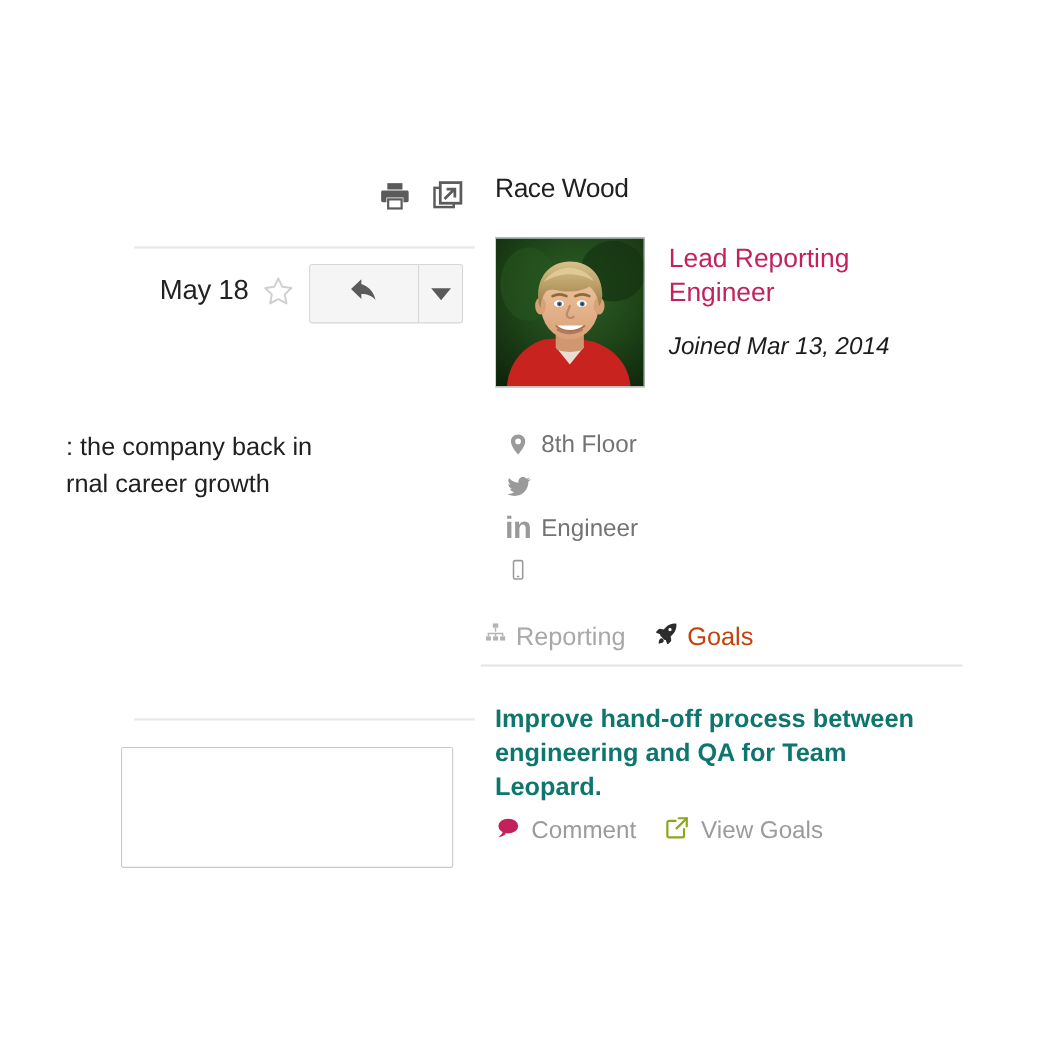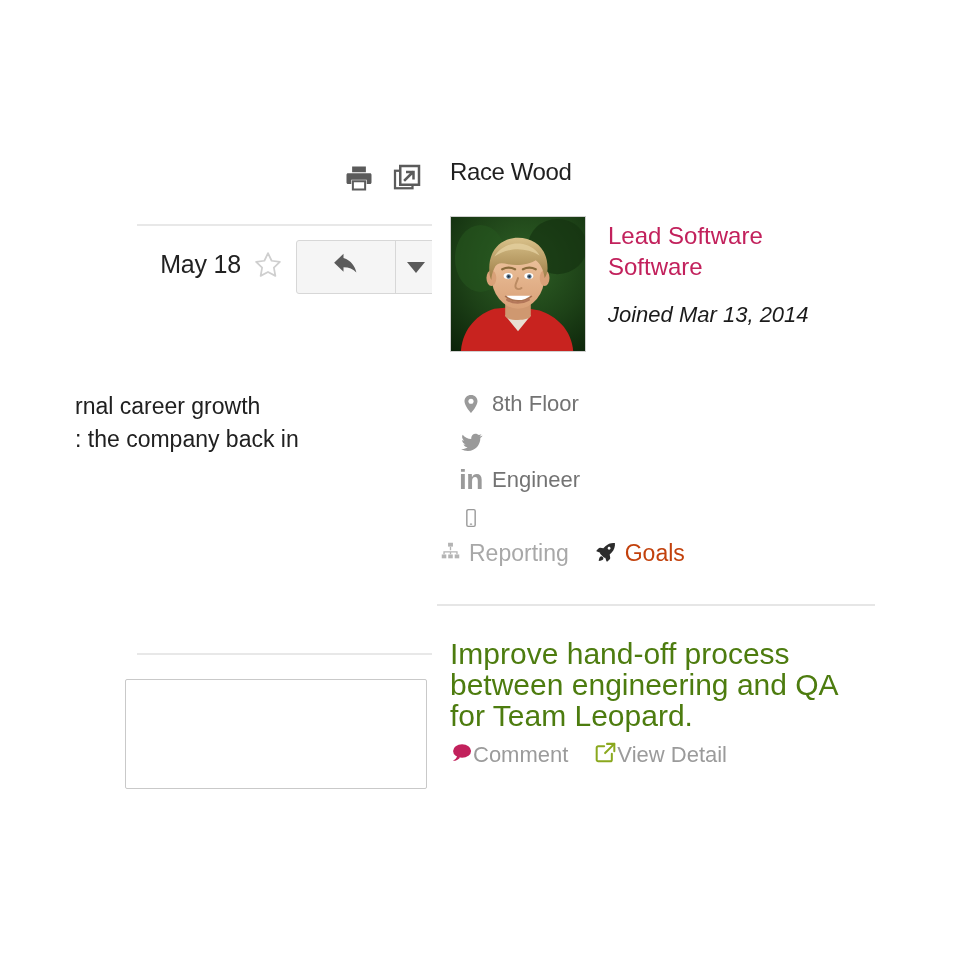--- a/index.html
+++ b/index.html
@@ -21,21 +21,21 @@
     position: absolute;
     left: 0; top: 0;
     width: 960px;
     height: 960px;
     background: #ffffff;
   }
 
   
   #email-layer {
     position: absolute;
-    left: 15px; top: 0;
+    left: 0; top: 0;
     width: 432px;
     height: 960px;
     overflow: hidden;
   }
 
   .email-divider-top {
     position: absolute;
     left: 122px;
     top: 224px;
     width: 310px;
@@ -234,24 +234,24 @@
   }
   .contact-text {
     font-size: 22px;
     color: #737373;
     white-space: nowrap;
   }
 
   .tabs-row {
     position: absolute;
     left: 8px;
-    top: 540px;
+    top: 560px;
     height: 36px;
     display: flex;
-    align-items: flex-start;
+    align-items: center;
   }
   .tab-item {
     display: flex;
     align-items: center;
     gap: 8px;
     margin-right: 26px;
   }
   .tab-label {
     font-size: 23px;
     white-space: nowrap;
@@ -268,34 +268,35 @@
     background: #e6e6e6;
   }
 
   .goal-block {
     position: absolute;
     left: 18px;
     top: 638px;
     width: 460px;
   }
   .goal-text {
-    font-size: 30px;
+    font-size: 23px;
     line-height: 31px;
-    color: #4d7c0f;
+    color: #0f766e;
     width: 420px;
+    font-weight: bold;
   }
   .goal-actions {
     margin-top: 10px;
     display: flex;
     align-items: center;
   }
   .goal-action {
     display: flex;
     align-items: center;
-    gap: 0;
+    gap: 10px;
     margin-right: 26px;
   }
   .goal-action-label {
     font-size: 22px;
     color: #9b9b9b;
     white-space: nowrap;
   }
 </style>
 </head>
 <body>
@@ -323,22 +324,22 @@
             </svg>
           </span>
         </div>
         <div class="btn-more">
           <span class="caret-down"></span>
         </div>
       </div>
     </div>
 
     <div class="email-body">
+      <span class="line">: the company back in</span>
       <span class="line">rnal career growth</span>
-      <span class="line">: the company back in</span>
     </div>
 
     <div class="email-divider-mid"></div>
 
     <div class="reply-box"></div>
   </div>
 
   <div id="profile-layer">
 
     <div class="card-toolbar">
@@ -406,21 +407,21 @@
           <circle cx="79.5" cy="60.3" r="1" fill="#1a2630"></circle>
 
           <path d="M68 62c-2 6-4 8-2 10 1.5 1.5 4 1.5 5.5 0" fill="none" stroke="#bb8b63" stroke-width="2" stroke-linecap="round"></path>
 
           <path d="M55 80c7 7 19 7 27 0z" fill="#ffffff"></path>
           <path d="M55 80c7 7 19 7 27 0" fill="none" stroke="#a9714f" stroke-width="1.8"></path>
           <path d="M57 84c6 4 15 4 22 0" fill="none" stroke="#b3775a" stroke-width="2.2" stroke-linecap="round"></path>
         </svg>
       </div>
 
-      <div class="profile-title">Lead Software Software</div>
+      <div class="profile-title">Lead Reporting Engineer</div>
       <div class="profile-joined">Joined Mar 13, 2014</div>
     </div>
 
     <div class="contact-list">
 
       <div class="contact-row">
         <span class="contact-icon">
           <svg viewBox="0 0 24 24" width="22" height="22" aria-hidden="true">
             <path d="M12 2.2c-4.1 0-7.1 3-7.1 6.8 0 5.2 7.1 12.8 7.1 12.8s7.1-7.6 7.1-12.8c0-3.8-3-6.8-7.1-6.8z" fill="#9a9a9a"></path>
             <circle cx="12" cy="9" r="2.8" fill="#ffffff"></circle>
@@ -494,19 +495,19 @@
         </div>
 
         <div class="goal-action">
           <span>
             <svg viewBox="0 0 24 24" width="23" height="23" aria-hidden="true">
               <path d="M18.6 13.4v6.2a1.6 1.6 0 0 1-1.6 1.6H4.4a1.6 1.6 0 0 1-1.6-1.6V7a1.6 1.6 0 0 1 1.6-1.6h6.2" fill="none" stroke="#8aa81e" stroke-width="2.1" stroke-linecap="round"></path>
               <path d="M13.6 3h7.6v7.6" fill="none" stroke="#8aa81e" stroke-width="2.1" stroke-linecap="round" stroke-linejoin="round"></path>
               <path d="M21.2 3L11.6 12.6" fill="none" stroke="#8aa81e" stroke-width="2.1" stroke-linecap="round"></path>
             </svg>
           </span>
-          <span class="goal-action-label">View Detail</span>
+          <span class="goal-action-label">View Goals</span>
         </div>
       </div>
     </div>
 
   </div>
 </div>
 
 </body></html>

